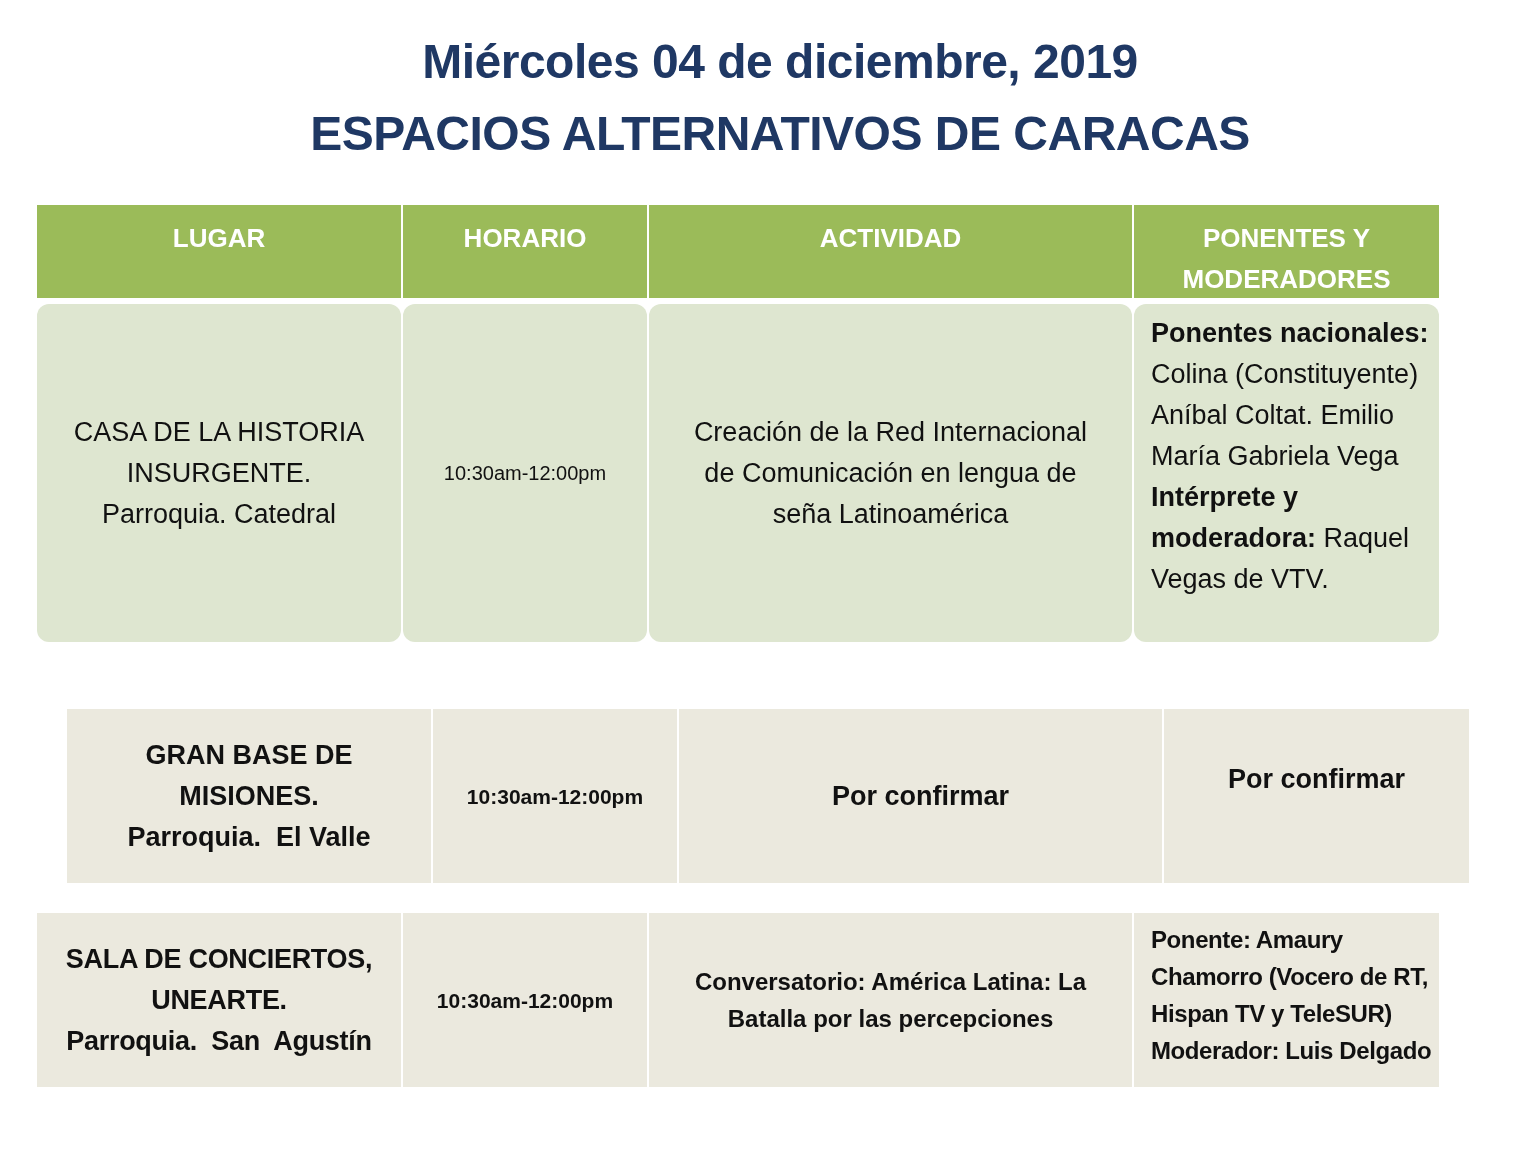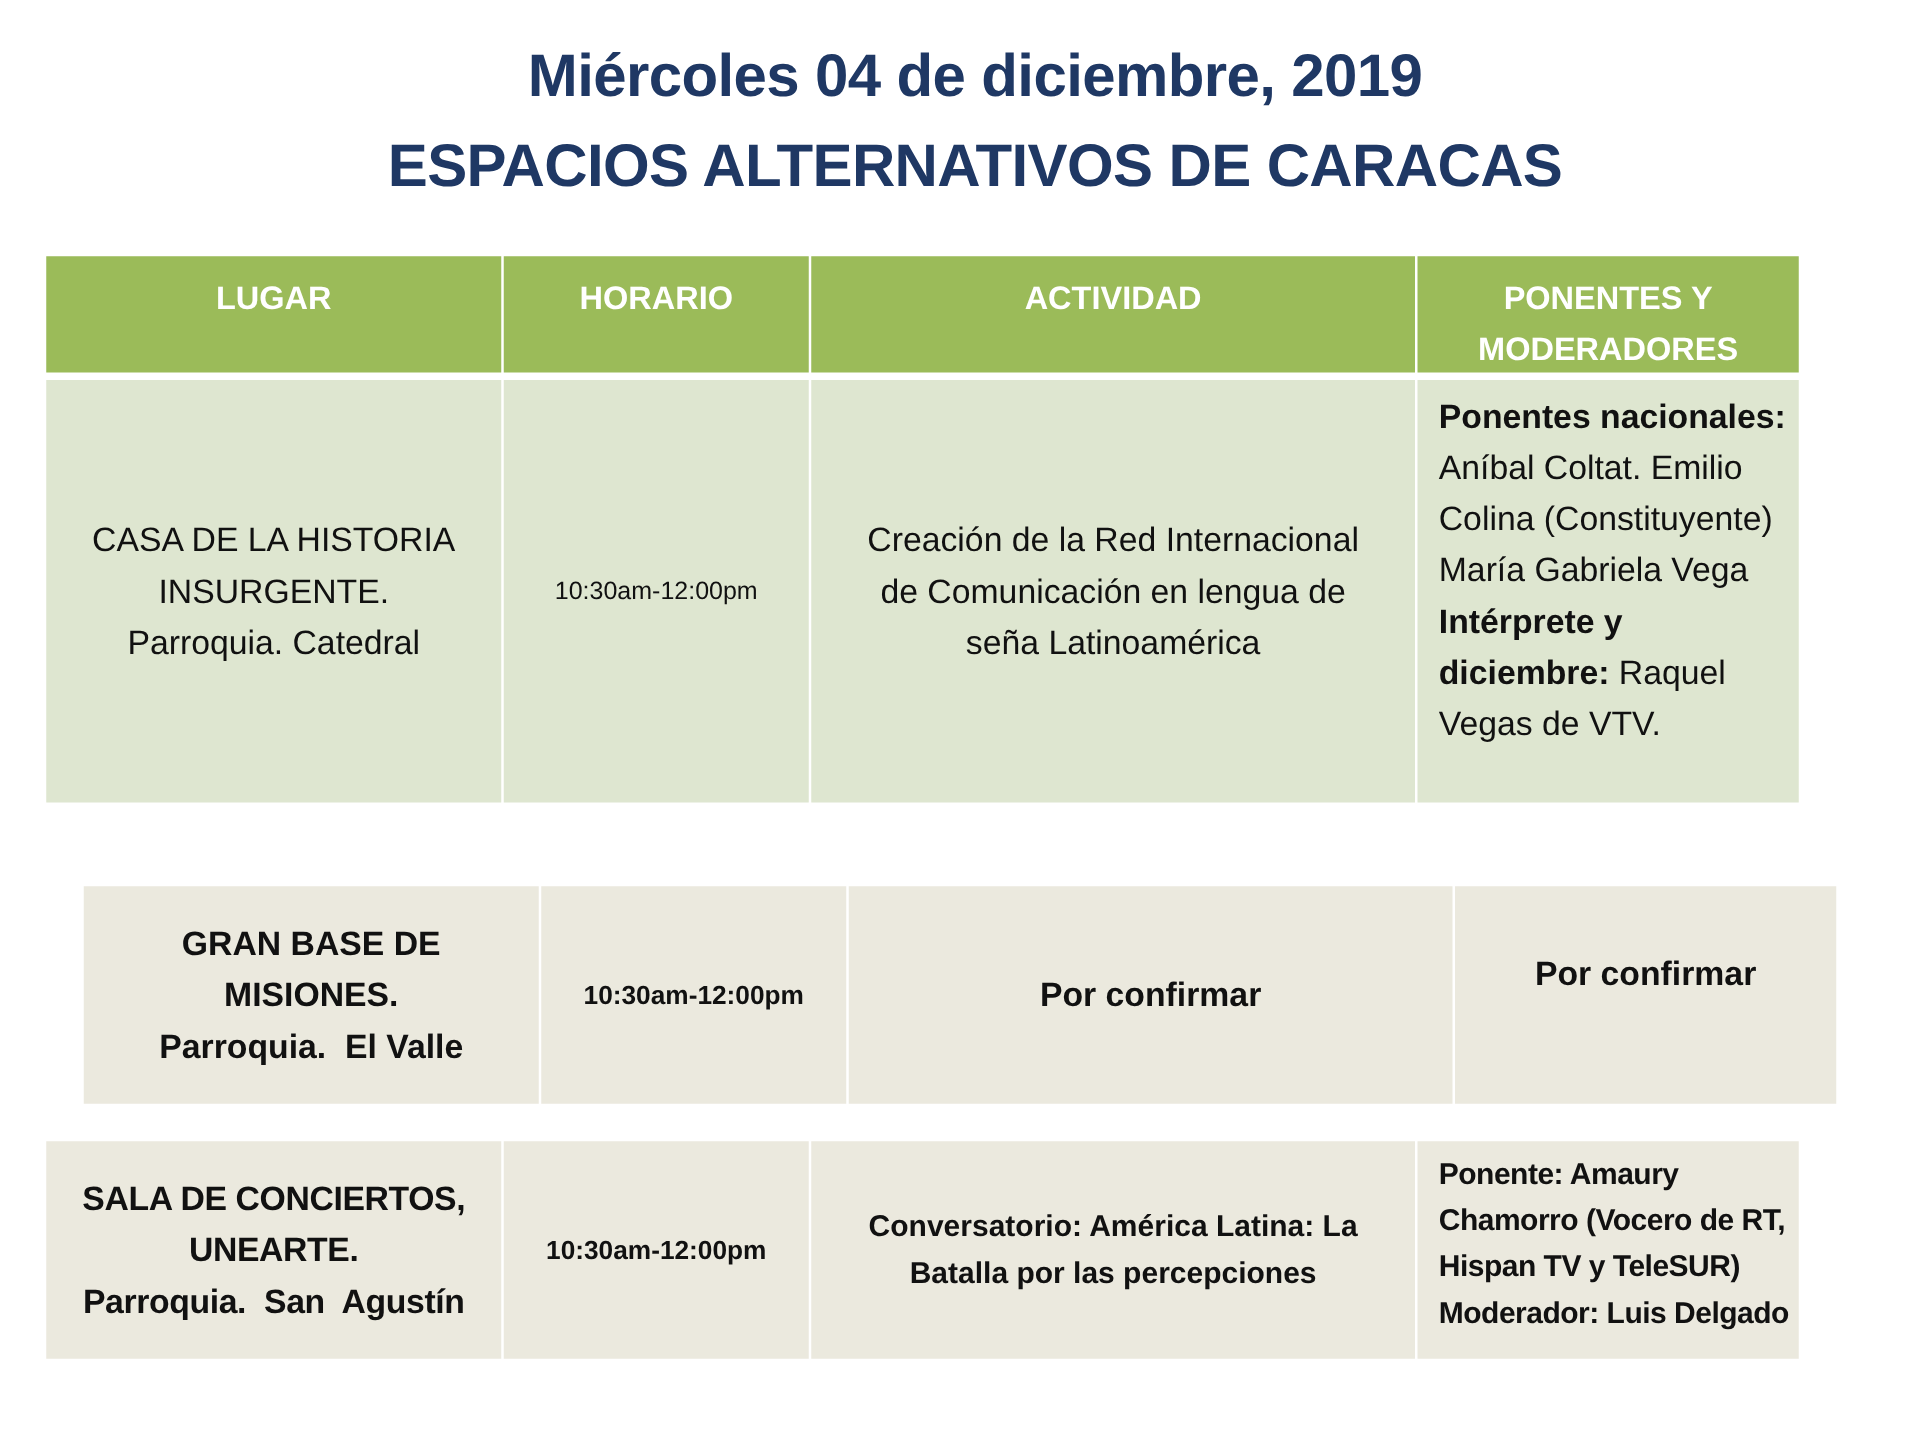--- a/index.html
+++ b/index.html
@@ -53,21 +53,21 @@
       background: #9bbb59;
       color: #ffffff;
       font-weight: bold;
       font-size: 26px;
       line-height: 41px;
       align-items: flex-start;
       padding-top: 13px;
     }
 
     .row1 { top: 304px; height: 338px; }
-    .row1 .cell { background: #dee6d0; align-items: center; font-size: 27px; line-height: 41px; }
+    .row1 .cell { background: #dee6d0; align-items: center; font-size: 27px; line-height: 41px; border-radius: 12px; }
     .row1 .c2 { font-size: 20px; }
     .row1 .c4 {
       align-items: flex-start;
       justify-content: flex-start;
       text-align: left;
       padding: 9px 10px 0 17px;
     }
 
     .row2 { top: 709px; height: 174px; justify-content: center; }
     .row3 { top: 913px; height: 174px; }
@@ -136,26 +136,26 @@
   <div class="cell c3">
     <span class="lines">
       <span class="line">Creación de la Red Internacional</span>
       <span class="line">de Comunicación en lengua de</span>
       <span class="line">seña Latinoamérica</span>
     </span>
   </div>
   <div class="cell c4">
     <span class="lines">
       <span class="line b">Ponentes nacionales:</span>
+      <span class="line">Colina (Constituyente)</span>
       <span class="line">Aníbal Coltat. Emilio</span>
-      <span class="line">Colina (Constituyente)</span>
       <span class="line">María Gabriela Vega</span>
       <span class="line b">Intérprete y</span>
       <span class="line">
-        <span class="b">diciembre:</span><span> Raquel</span>
+        <span class="b">moderadora:</span><span> Raquel</span>
       </span>
       <span class="line">Vegas de VTV.</span>
     </span>
   </div>
 </div>
 
 <div class="row row2">
   <div class="cell c1">
     <span class="lines">
       <span class="line">GRAN BASE DE</span>

